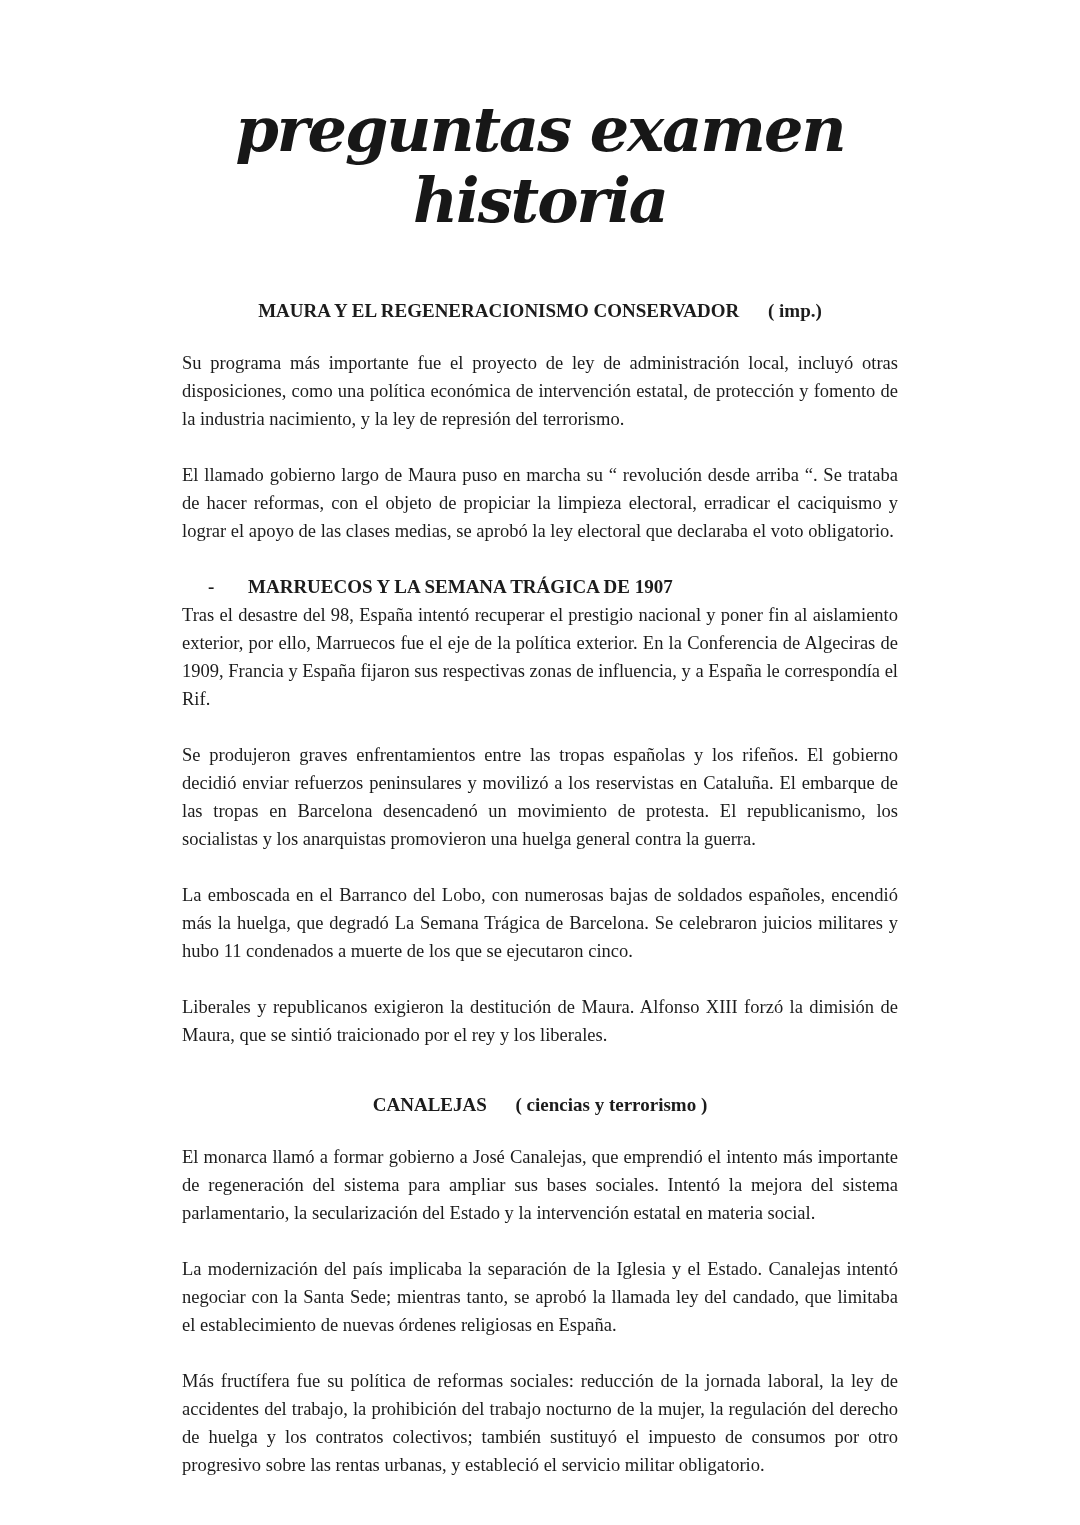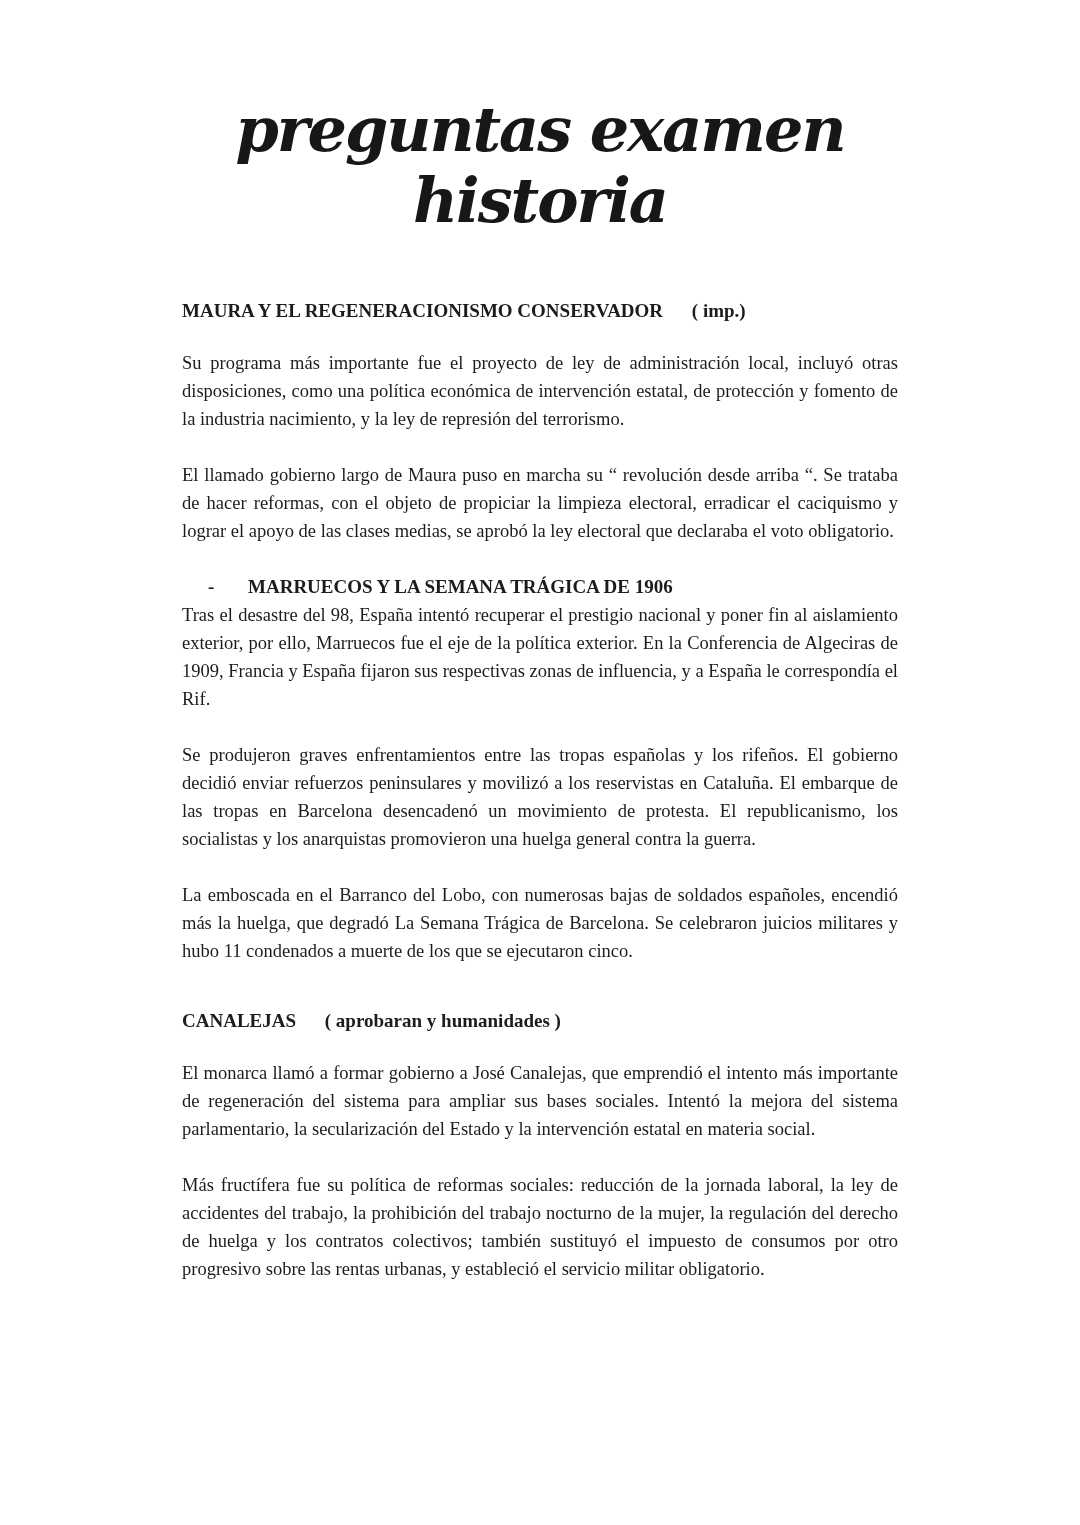--- a/index.html
+++ b/index.html
@@ -22,20 +22,21 @@
     font-family: "DejaVu Serif", serif;
     font-style: italic;
     font-weight: 700;
     font-size: 62px;
     line-height: 1.15;
     letter-spacing: -2px;
     color: #171717;
     margin: 0 0 60px 0;
   }
   .sec-heading {
+    text-align: center;
     font-weight: 700;
     font-size: 19px;
     line-height: 28px;
     margin: 0 0 24px 0;
   }
   .sec-heading .suffix { margin-left: 24px; }
   .sec-heading.second { margin-top: 42px; }
   .para { margin: 0 0 28px 0; }
   .para:last-child { margin-bottom: 0; }
   .subheading {
@@ -62,37 +63,39 @@
     <h2 class="sec-heading">
       <span>MAURA Y EL REGENERACIONISMO CONSERVADOR</span>
       <span class="suffix">( imp.)</span>
     </h2>
 
     <p class="para">Su programa más importante fue el proyecto de ley de administración local, incluyó otras disposiciones, como una política económica de intervención estatal, de protección y fomento de la industria nacimiento, y la ley de represión del terrorismo.</p>
 
     <p class="para">El llamado gobierno largo de Maura puso en marcha su “ revolución desde arriba “. Se trataba de hacer reformas, con el objeto de propiciar la limpieza electoral, erradicar el caciquismo y lograr el apoyo de las clases medias, se aprobó la ley electoral que declaraba el voto obligatorio.</p>
 
     <h3 class="subheading">
-      <span class="dash">-</span><span>MARRUECOS Y LA SEMANA TRÁGICA DE 1906</span>
+      <span class="dash">-</span><span>MARRUECOS Y LA SEMANA TRÁGICA DE 1907</span>
     </h3>
 
     <p class="para">Tras el desastre del 98, España intentó recuperar el prestigio nacional y poner fin al aislamiento exterior, por ello, Marruecos fue el eje de la política exterior. En la Conferencia de Algeciras de 1909, Francia y España fijaron sus respectivas zonas de influencia, y a España le correspondía el Rif.</p>
 
     <p class="para">Se produjeron graves enfrentamientos entre las tropas españolas y los rifeños. El gobierno decidió enviar refuerzos peninsulares y movilizó a los reservistas en Cataluña. El embarque de las tropas en Barcelona desencadenó un movimiento de protesta. El republicanismo, los socialistas y los anarquistas promovieron una huelga general contra la guerra.</p>
 
     <p class="para">La emboscada en el Barranco del Lobo, con numerosas bajas de soldados españoles, encendió más la huelga, que degradó La Semana Trágica de Barcelona. Se celebraron juicios militares y hubo 11 condenados a muerte de los que se ejecutaron cinco.</p>
 
+    <p class="para">Liberales y republicanos exigieron la destitución de Maura. Alfonso XIII forzó la dimisión de Maura, que se sintió traicionado por el rey y los liberales.</p>
   </section>
 
   <section>
     <h2 class="sec-heading second">
       <span>CANALEJAS</span>
-      <span class="suffix">( aprobaran y humanidades )</span>
+      <span class="suffix">( ciencias y terrorismo )</span>
     </h2>
 
     <p class="para">El monarca llamó a formar gobierno a José Canalejas, que emprendió el intento más importante de regeneración del sistema para ampliar sus bases sociales. Intentó la mejora del sistema parlamentario, la secularización del Estado y la intervención estatal en materia social.</p>
 
+    <p class="para">La modernización del país implicaba la separación de la Iglesia y el Estado. Canalejas intentó negociar con la Santa Sede; mientras tanto, se aprobó la llamada ley del candado, que limitaba el establecimiento de nuevas órdenes religiosas en España.</p>
 
     <p class="para">Más fructífera fue su política de reformas sociales: reducción de la jornada laboral, la ley de accidentes del trabajo, la prohibición del trabajo nocturno de la mujer, la regulación del derecho de huelga y los contratos colectivos; también sustituyó el impuesto de consumos por otro progresivo sobre las rentas urbanas, y estableció el servicio militar obligatorio.</p>
 
   </section>
 
 </div>
 
 </body></html>

